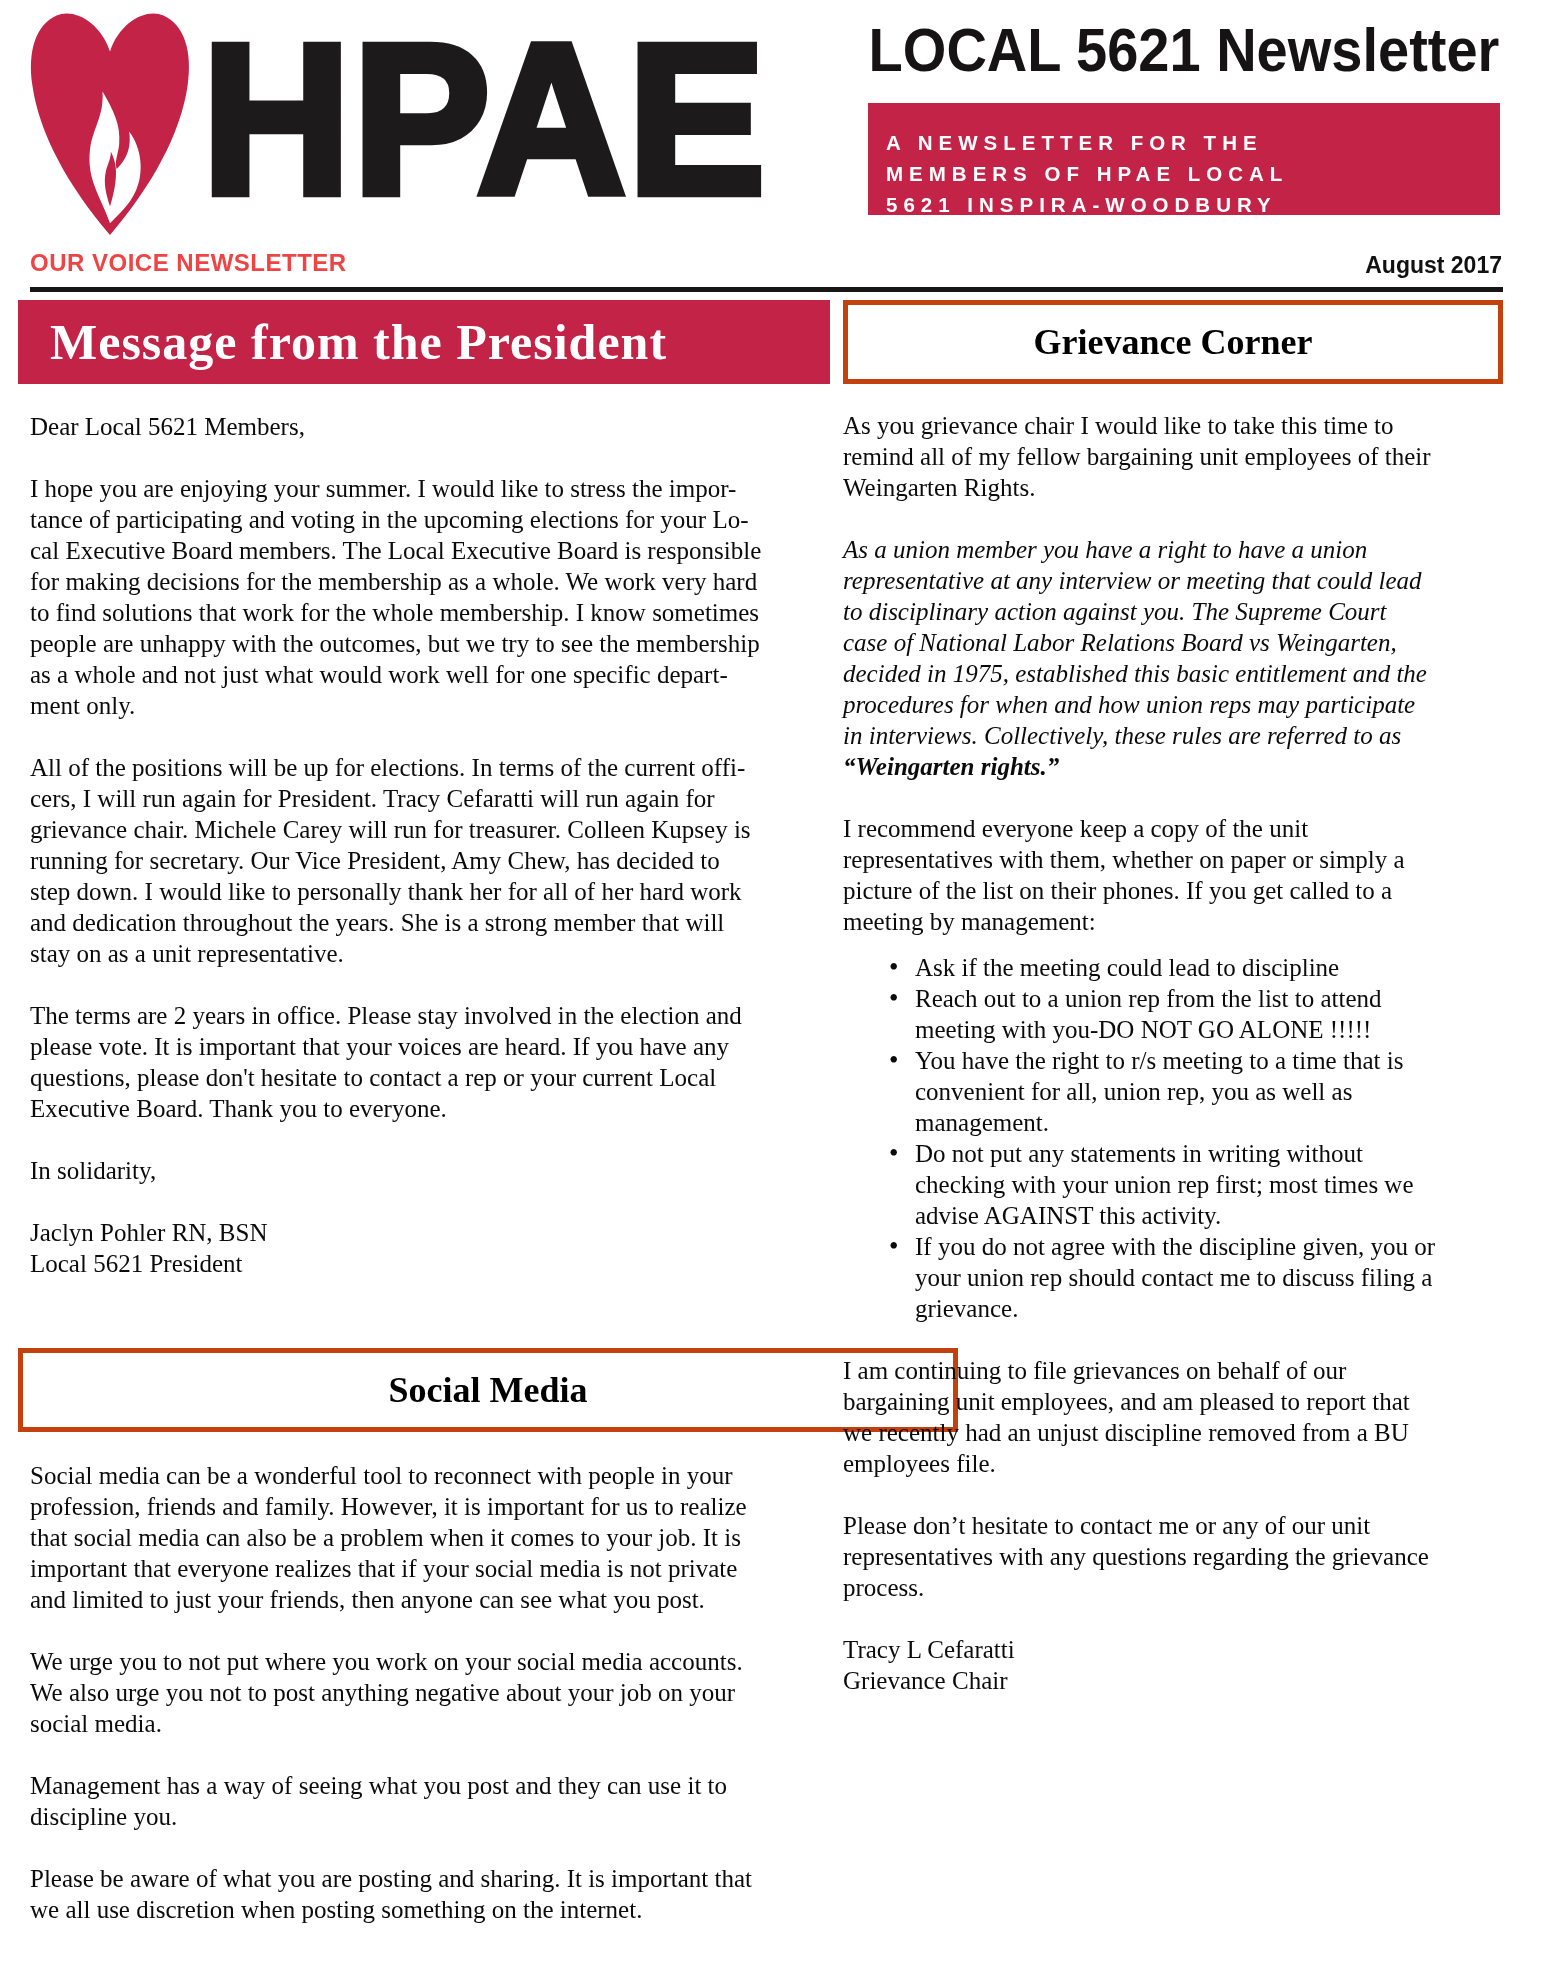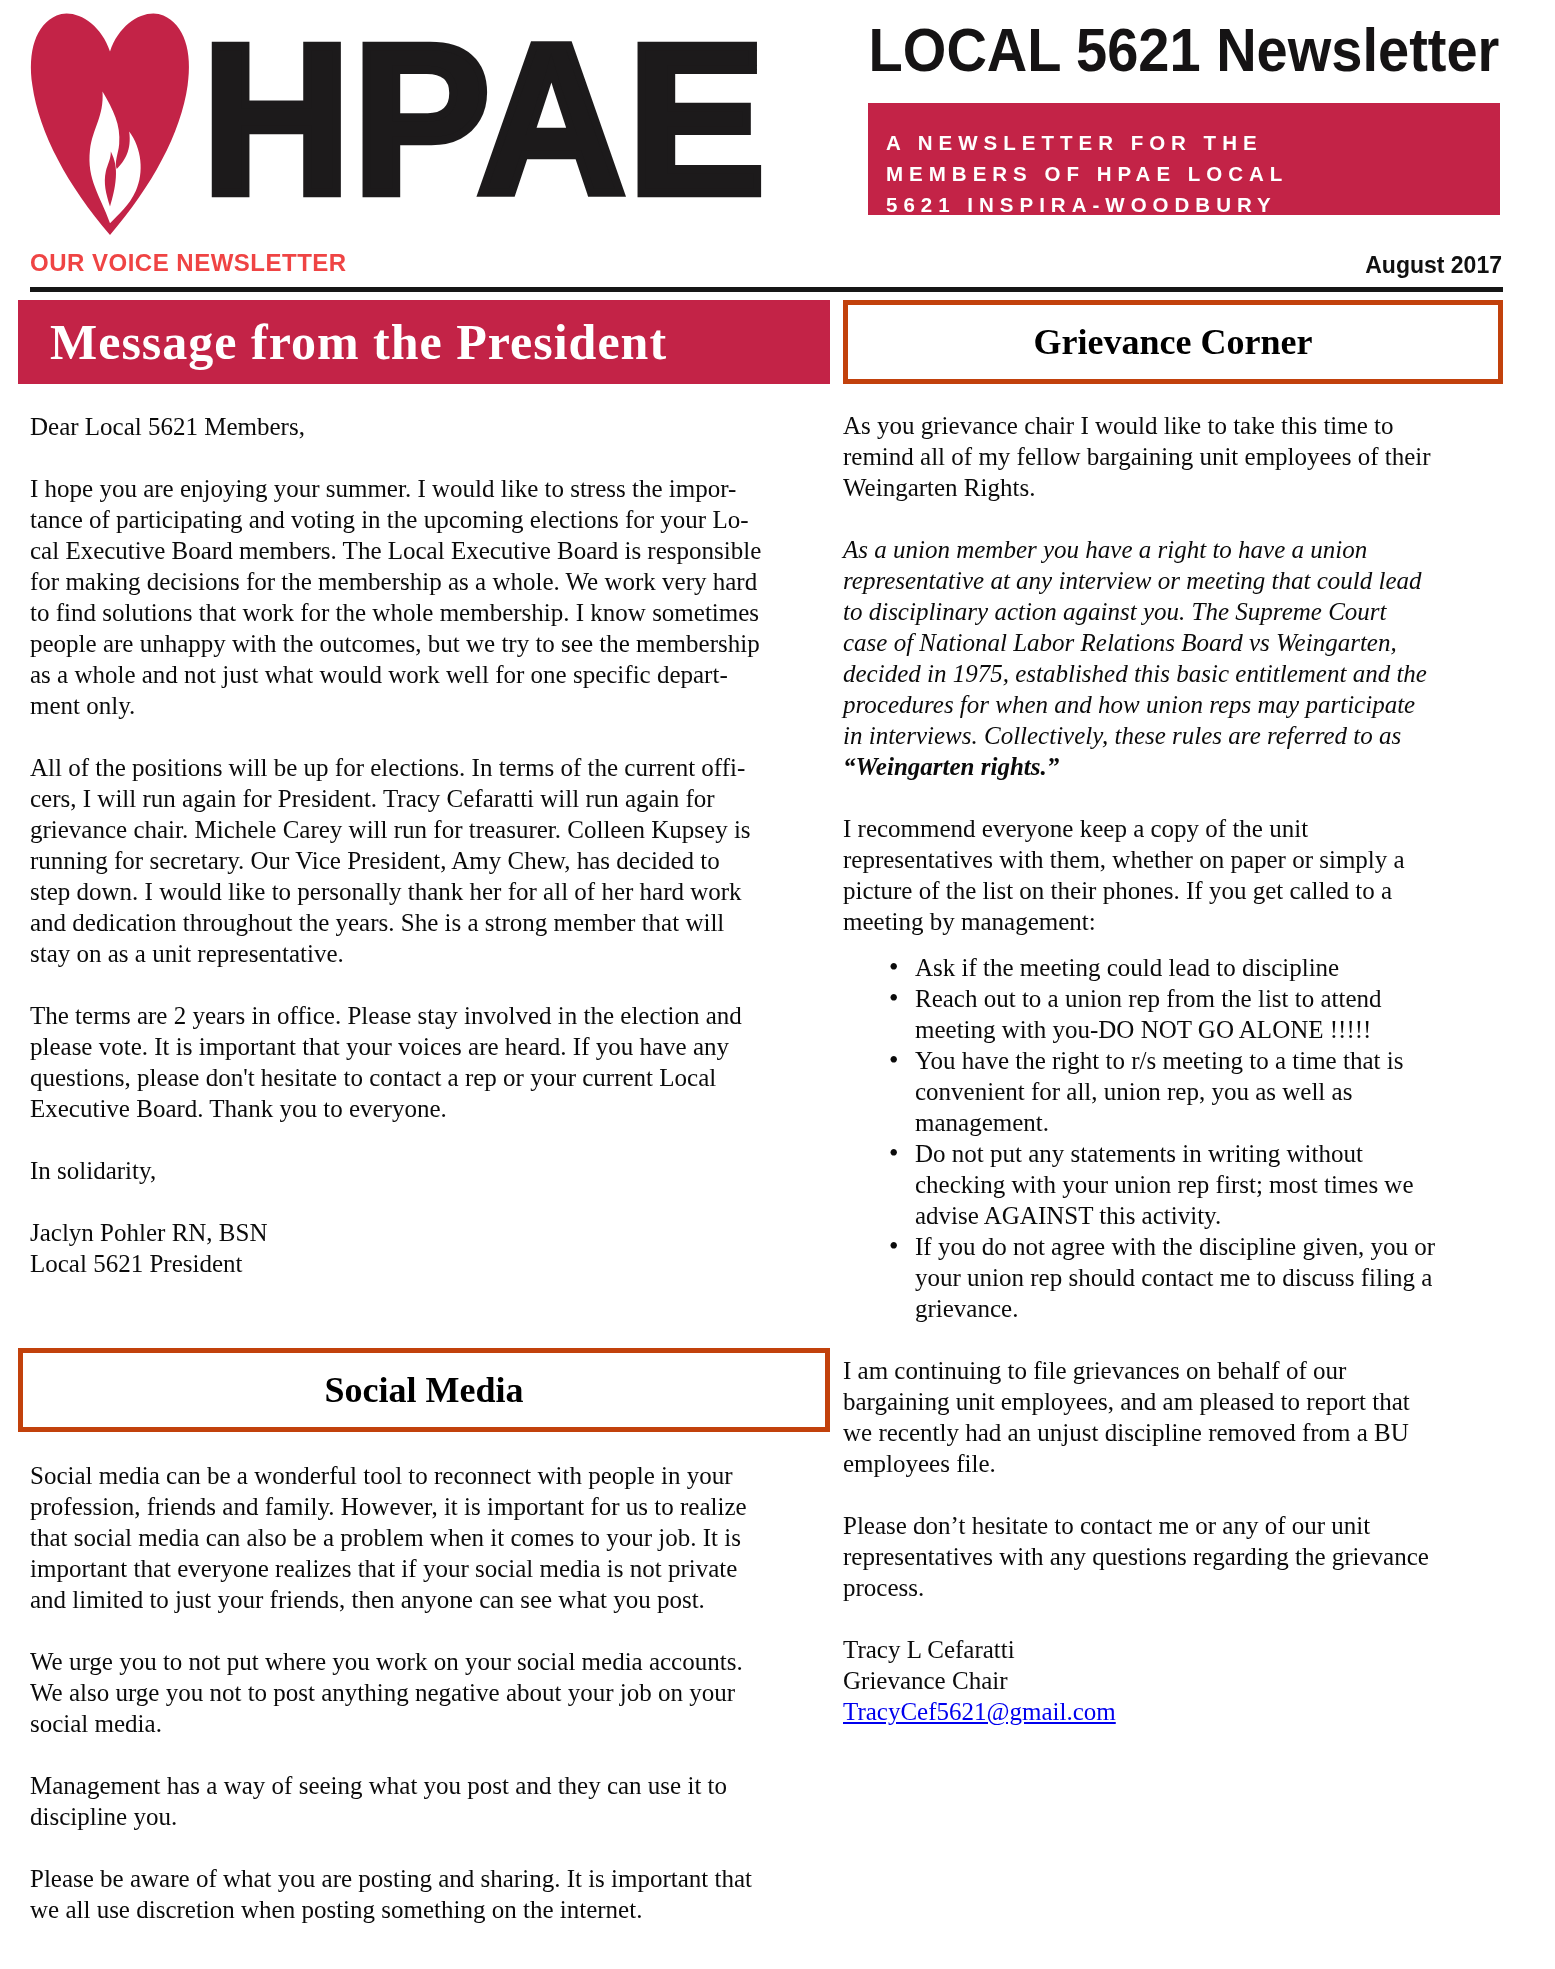--- a/index.html
+++ b/index.html
@@ -74,21 +74,21 @@
     border:5px solid #c2410c;
     background:#fff;
     height:84px;
     display:flex;align-items:center;justify-content:center;
   }
   .boxed-head .head-text{
     font-family:"Liberation Serif", serif;
     font-weight:bold;font-size:36px;color:#000;
   }
   .g-box{width:660px;}
-  .s-box{width:812px;margin-top:69px;}
+  .s-box{width:940px;margin-top:69px;}
 
   .body-text{white-space:pre-line;font-size:25px;line-height:31px;color:#0b0b0b;}
   .col-left .body-text{margin-left:12px;width:835px;}
   .col-left .lead{margin-top:27px;}
   .col-right .body-text{width:690px;}
   .col-right .lead{margin-top:26px;}
   p.body-text{margin:31px 0 0 0;}
   .italic{font-style:italic;}
   .bold{font-weight:bold;}
 
@@ -224,16 +224,15 @@
 
     <p class="body-text">I am continuing to file grievances on behalf of our
 bargaining unit employees, and am pleased to report that
 we recently had an unjust discipline removed from a BU
 employees file.</p>
     <p class="body-text">Please don’t hesitate to contact me or any of our unit
 representatives with any questions regarding the grievance
 process.</p>
     <p class="body-text">Tracy L Cefaratti
 Grievance Chair</p>
-    <p class="body-text email" style="margin-top:0;"><a href="#" class="email-link">TracyCef5621@gmail.com</a></p>
   </div>
 
 </div>
 
 </body></html>

